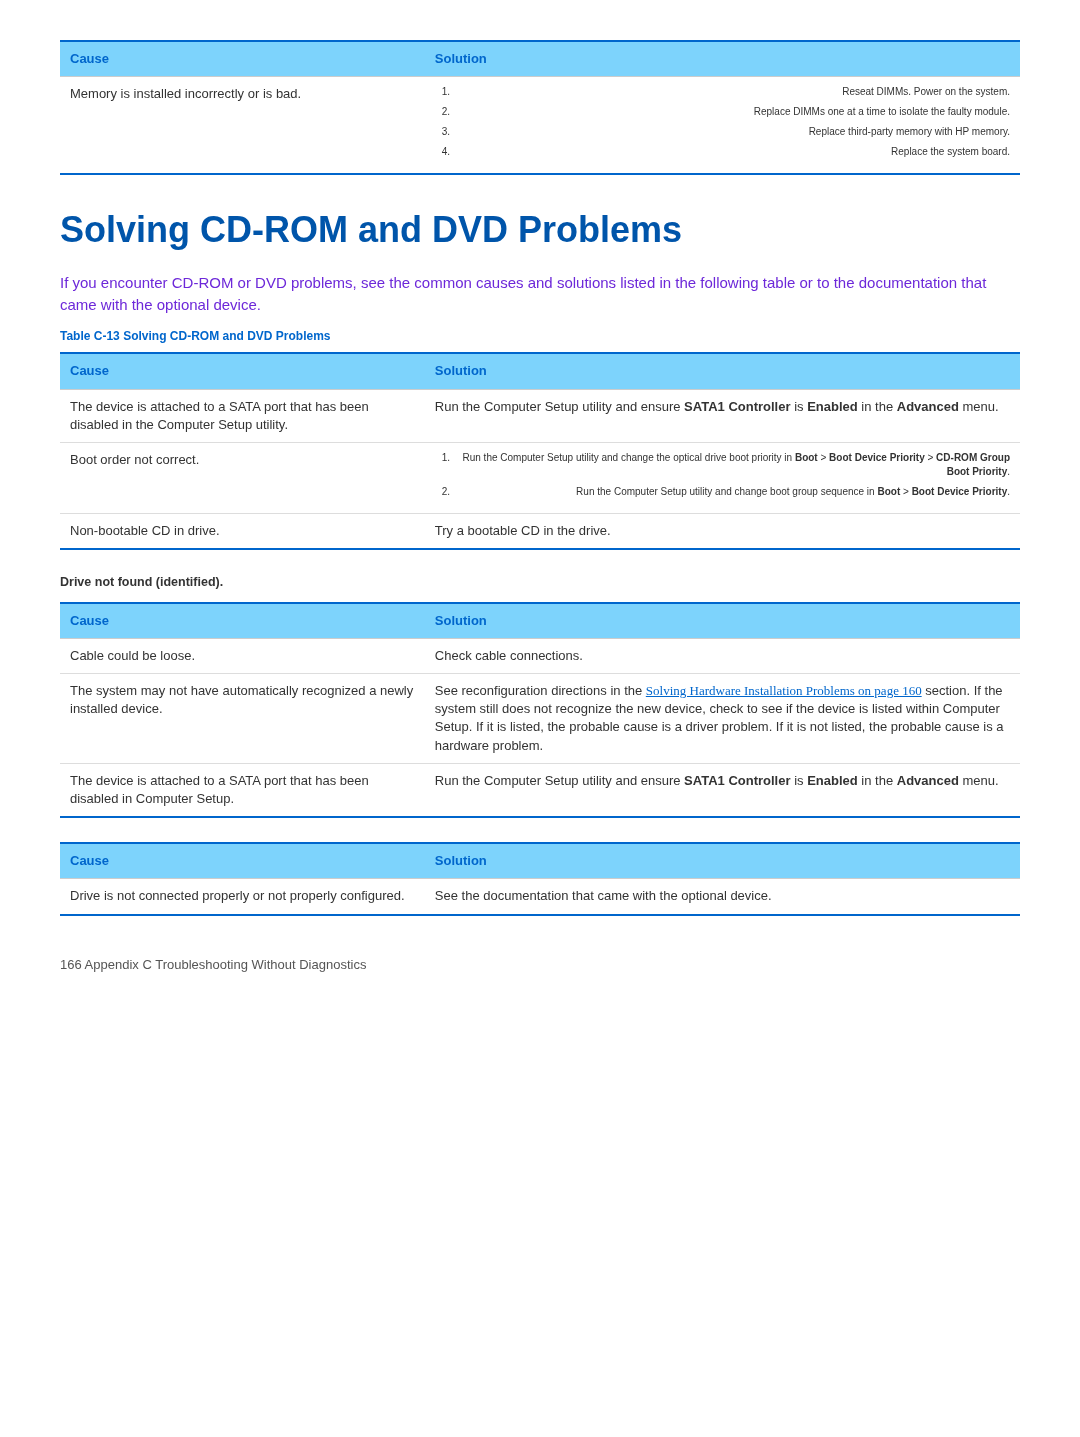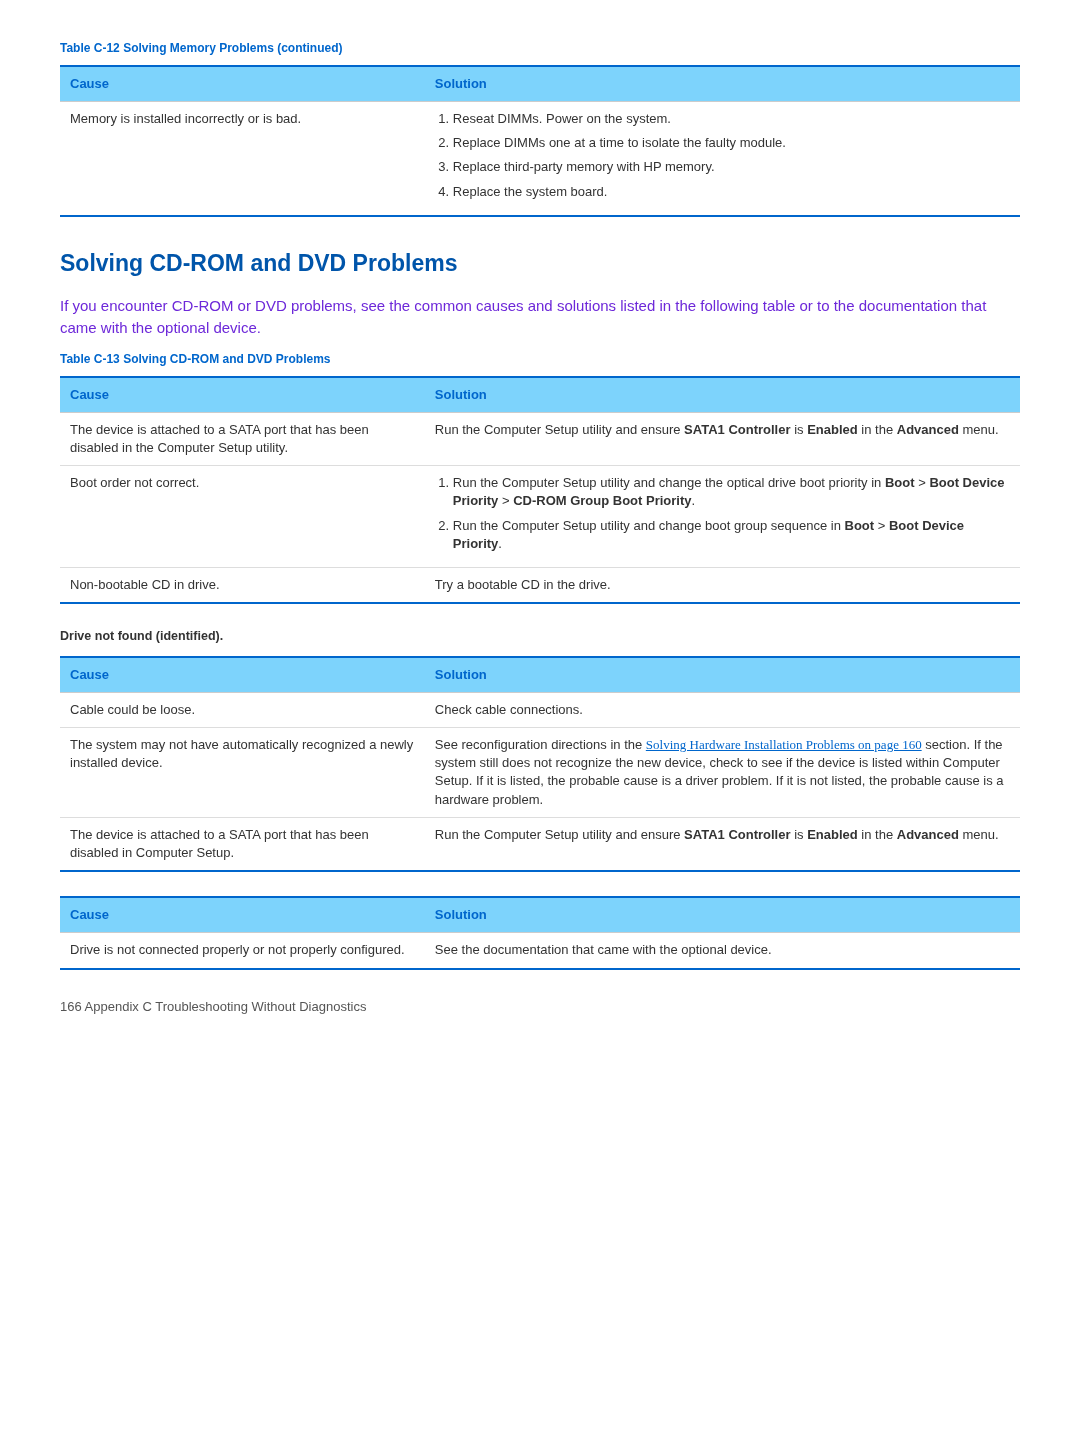--- a/index.html
+++ b/index.html
@@ -57,60 +57,60 @@
       font-size: 13px;
       vertical-align: top;
     }
     .data-table tbody td:first-child {
       width: 38%;
     }
     .data-table tbody td:last-child {
       width: 62%;
     }
     .section-heading {
-      font-size: 23px;
+      font-size: 36px;
       font-weight: bold;
       color: #0055aa;
       margin: 30px 0 16px 0;
     }
     .intro-text {
       font-size: 15px;
       color: #6d28d9;
       margin-bottom: 11px;
       line-height: 1.5;
     }
     ol {
       padding-left: 18px;
     }
     ol li {
       margin-bottom: 6px;
-      font-size: 13px;
+      font-size: 10px;
+      text-align: right;
     }
     a {
       color: #0066cc;
       text-decoration: underline;
       font-family: Liberation Serif, serif;
     }
     .footer-text {
-      margin-top: 28px;
+      margin-top: 40px;
       font-size: 13px;
       color: #555;
     }
     .sub-section {
       margin-bottom: 24px;
     }
     .table-wrapper {
       margin-bottom: 30px;
     }
   </style>
 </head>
 <body>
 
 <div class="table-wrapper">
-  <div class="table-label">Table C-12  Solving Memory Problems (continued)</div>
   <table class="data-table">
     <thead>
       <tr>
         <th>Cause</th>
         <th>Solution</th>
       </tr>
     </thead>
     <tbody>
       <tr>
         <td>Memory is installed incorrectly or is bad.</td>

